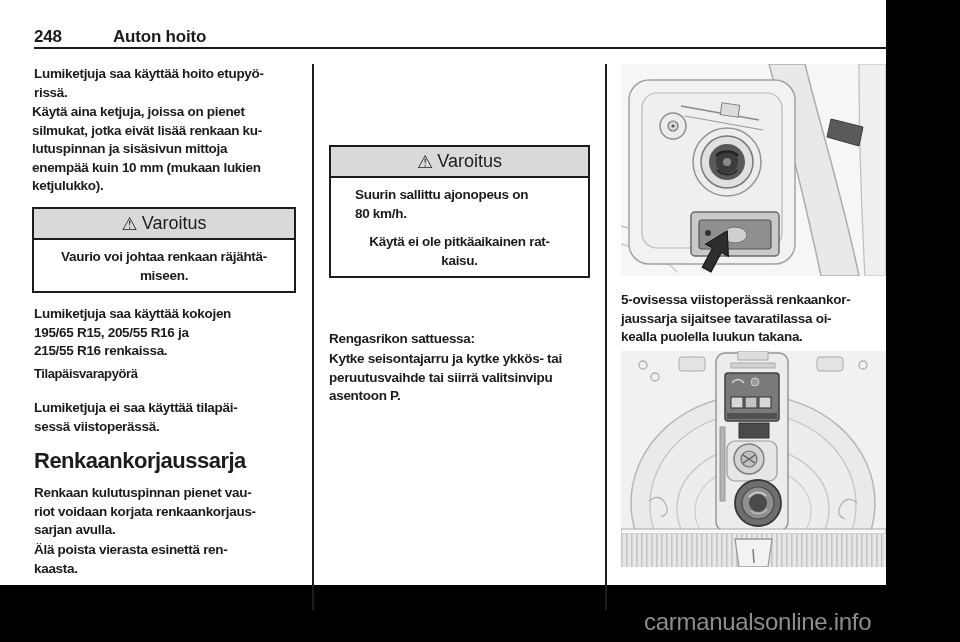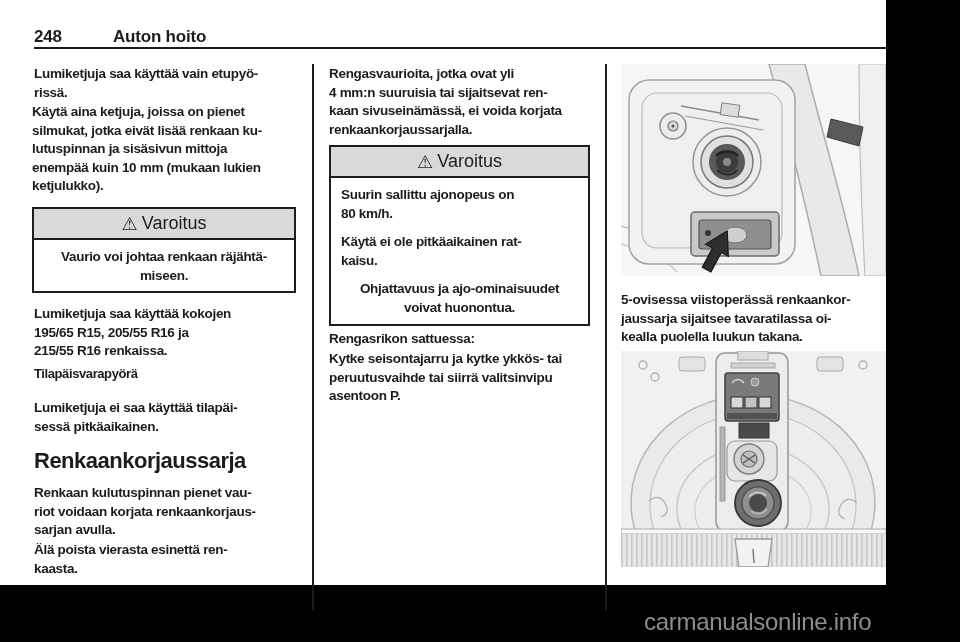--- a/index.html
+++ b/index.html
@@ -23,21 +23,21 @@
   .vrule{width:2px;background:#1c1c1c;}
   .h-minor{font-size:13px;font-weight:700;letter-spacing:-0.4px;margin:0;}
   .h-major{font-size:22px;font-weight:700;letter-spacing:-0.5px;margin:0;}
   .warnbox{position:absolute;border:2px solid #1c1c1c;background:#fff;box-sizing:border-box;}
   .warnhead{
     background:#d9d9d9;border-bottom:2px solid #1c1c1c;height:29px;
     display:flex;align-items:center;justify-content:center;
     font-size:18px;font-weight:400;color:#1c1c1c;
   }
   .warnhead .tri{font-size:18px;margin-right:4px;line-height:1;}
-  .warnbody{padding:8px 10px 6px;}
+  .warnbody{padding:8px 24px 6px;}
   .warnbody p{margin:0 0 10px;}
   .warnbody p:last-child{margin-bottom:0;text-align:center;}
   .illustration{position:absolute;background:#f6f6f6;}
   .illustration svg{display:block;}
   .watermark{
     position:absolute;left:644px;top:608px;
     font-size:24px;color:#8d8d8d;letter-spacing:-0.3px;font-weight:400;
   }
 </style>
 </head>
@@ -45,21 +45,21 @@
 
 <div class="page">
 
   <div class="abs pageno" style="left:34px;top:27px;text-align:center;">248</div>
   <div class="abs chapter" style="left:113px;top:27px;">Auton hoito</div>
   <div class="abs header-rule" style="left:34px;top:47px;width:852px;"></div>
 
   <div class="abs vrule" style="left:312px;top:64px;height:546px;"></div>
   <div class="abs vrule" style="left:605px;top:64px;height:546px;"></div>
 
-  <p class="abs body-text" style="left:34px;top:65px;width:268px;">Lumiketjuja saa käyttää vain etupyö-
+  <p class="abs body-text" style="left:34px;top:65px;width:268px;">Lumiketjuja saa käyttää hoito etupyö-
 rissä.</p>
   <p class="abs body-text" style="left:32px;top:103px;width:268px;">Käytä aina ketjuja, joissa on pienet
 silmukat, jotka eivät lisää renkaan ku-
 lutuspinnan ja sisäsivun mittoja
 enempää kuin 10 mm (mukaan lukien
 ketjulukko).</p>
 
   <div class="warnbox" style="left:32px;top:207px;width:264px;">
     <div class="warnhead">
       <span class="tri">⚠</span>
@@ -71,47 +71,41 @@
     </div>
   </div>
 
   <p class="abs body-text" style="left:34px;top:305px;width:268px;">Lumiketjuja saa käyttää kokojen
 195/65 R15, 205/55 R16 ja
 215/55 R16 renkaissa.</p>
 
   <h3 class="abs h-minor" style="left:34px;top:366px;">Tilapäisvarapyörä</h3>
 
   <p class="abs body-text" style="left:34px;top:399px;width:268px;">Lumiketjuja ei saa käyttää tilapäi-
-sessä pitkäaikainen.</p>
+sessä viistoperässä.</p>
 
   <h2 class="abs h-major" style="left:34px;top:448px;">Renkaankorjaussarja</h2>
 
   <p class="abs body-text" style="left:34px;top:484px;width:268px;">Renkaan kulutuspinnan pienet vau-
 riot voidaan korjata renkaankorjaus-
 sarjan avulla.</p>
   <p class="abs body-text" style="left:34px;top:541px;width:268px;">Älä poista vierasta esinettä ren-
 kaasta.</p>
 
-  <p class="abs body-text" style="left:329px;top:65px;width:270px;">Rengasvaurioita, jotka ovat yli
-4 mm:n suuruisia tai sijaitsevat ren-
-kaan sivuseinämässä, ei voida korjata
-renkaankorjaussarjalla.</p>
 
   <div class="warnbox" style="left:329px;top:145px;width:261px;">
     <div class="warnhead">
       <span class="tri">⚠</span>
       <span>Varoitus</span>
     </div>
     <div class="warnbody">
       <p class="body-text">Suurin sallittu ajonopeus on
 80 km/h.</p>
       <p class="body-text">Käytä ei ole pitkäaikainen rat-
 kaisu.</p>
-      <p class="body-text">Ohjattavuus ja ajo-ominaisuudet
-voivat huonontua.</p>
     </div>
   </div>
 
   <p class="abs body-text" style="left:329px;top:330px;width:270px;">Rengasrikon sattuessa:</p>
   <p class="abs body-text" style="left:329px;top:350px;width:272px;">Kytke seisontajarru ja kytke ykkös- tai
 peruutusvaihde tai siirrä valitsinvipu
 asentoon P.</p>
 
   <div class="illustration" style="left:621px;top:64px;width:265px;height:212px;">
     <svg width="265" height="212" viewBox="0 0 265 212">

